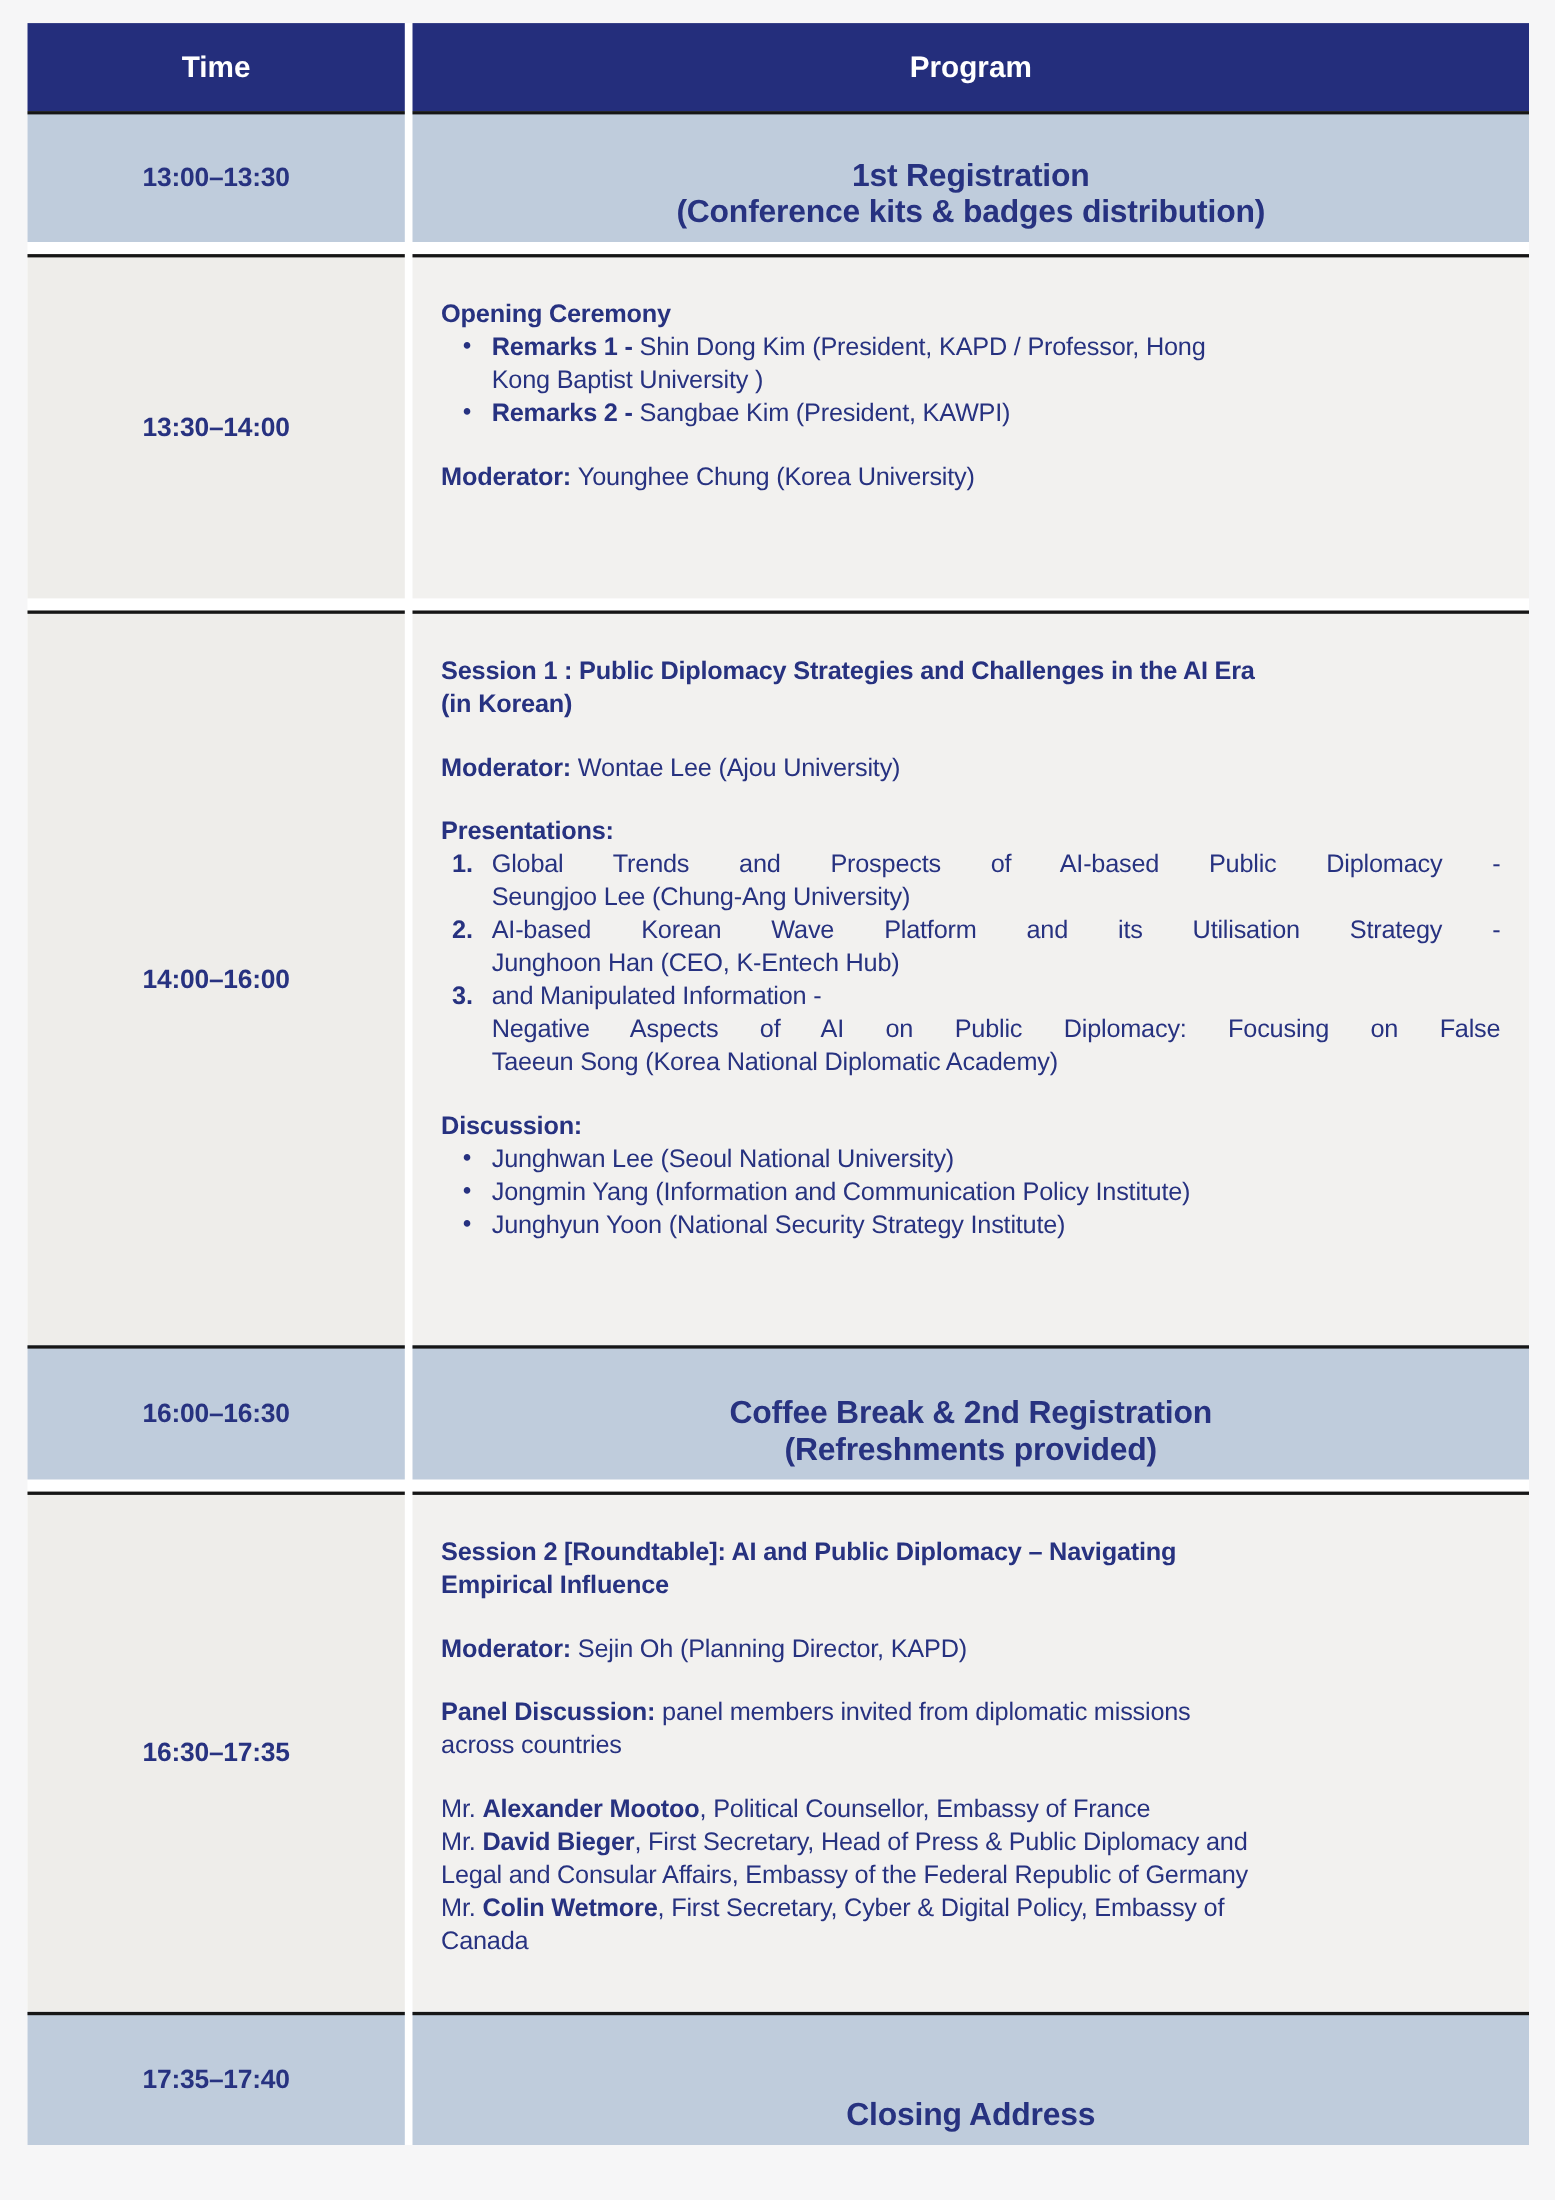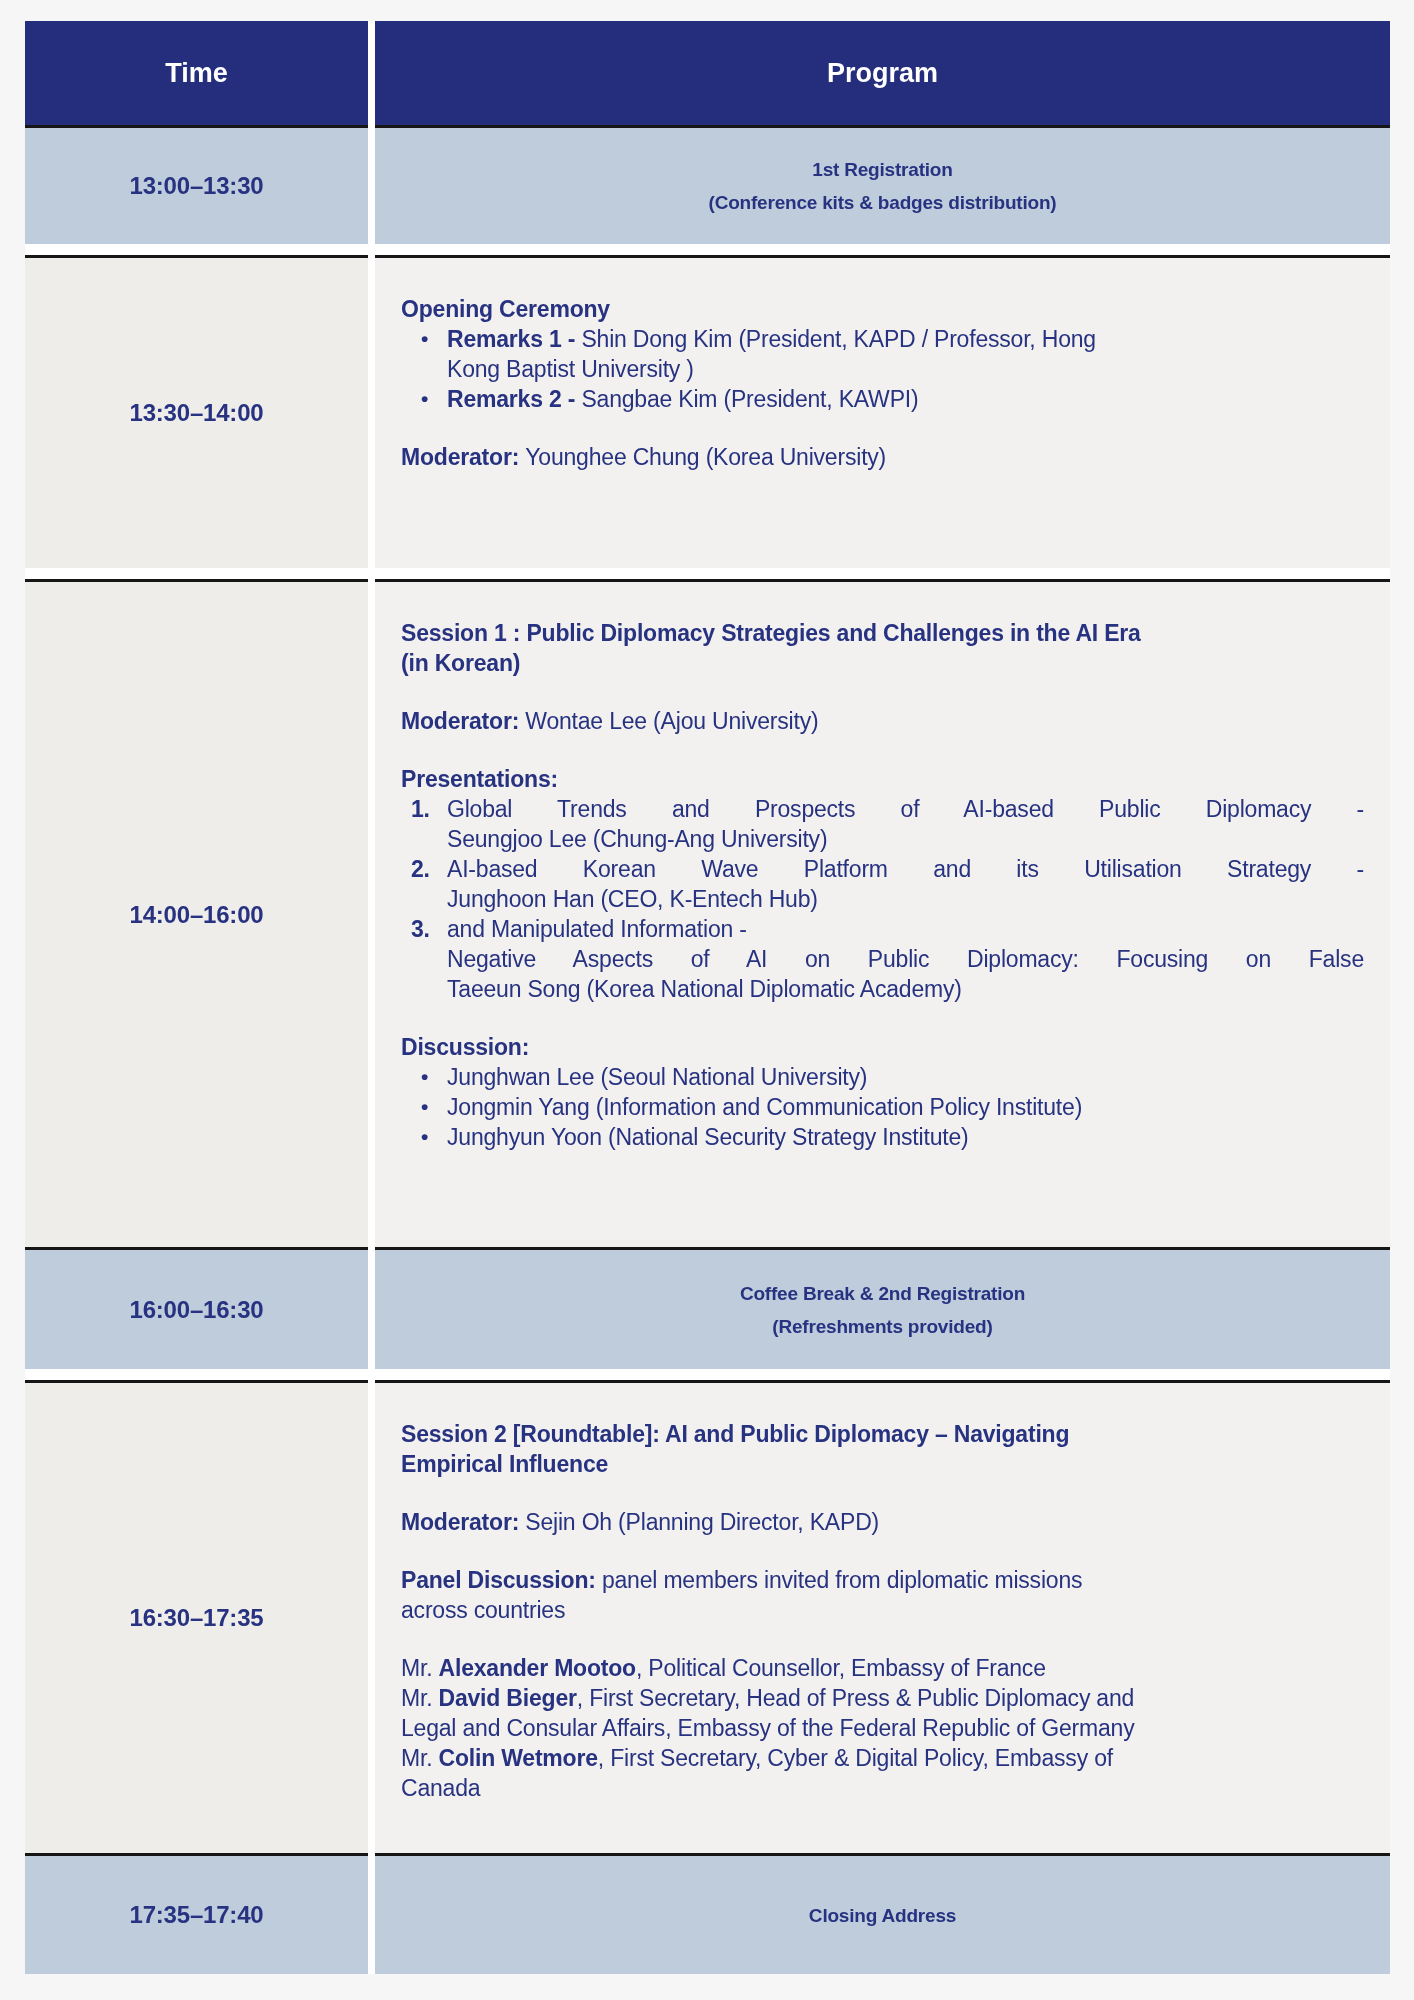--- a/index.html
+++ b/index.html
@@ -15,35 +15,35 @@
   .table{
     width:1365px;margin-left:25px;
     display:grid;
     grid-template-columns:343px 1015px;
     column-gap:7px;
     background:#ffffff;
   }
   .cell{box-sizing:border-box;border-top:3px solid #161616;}
   .hcell{
     background:#242e7c;color:#ffffff;
-    height:104px;border-top:none;
+    height:80px;border-top:none;
     display:flex;align-items:center;justify-content:center;
     font-weight:bold;font-size:27px;letter-spacing:0;
   }
   .time-cell{
     display:flex;align-items:center;justify-content:center;
     font-weight:bold;font-size:24px;
   }
   .plain{background:#f2f1ef;margin-top:11px;}
   .plain.time-cell{background:#eeedea;}
   .highlight{background:#bfccdc;}
   .program-cell{padding:36px 26px 20px 26px;font-size:23px;line-height:30px;}
   .program-cell.centered{
-    display:flex;flex-direction:column;align-items:center;justify-content:center;
-    text-align:center;font-weight:bold;font-size:19px;line-height:33px;
+    display:flex;flex-direction:column;align-items:center;justify-content:flex-end;
+    text-align:center;font-weight:bold;font-size:29px;line-height:33px;
     padding:10px 26px;
   }
   .r1{min-height:119px}.r2{min-height:313px}.r3{min-height:668px}
   .r4{min-height:122px}.r5{min-height:473px}.r6{min-height:121px}
   .b{font-weight:bold;}
   .para{margin:0;}
   .gap{margin-top:28px;}
   .list{margin:0;}
   .blist{padding-left:20px;}
   .nlist{padding-left:10px;}

